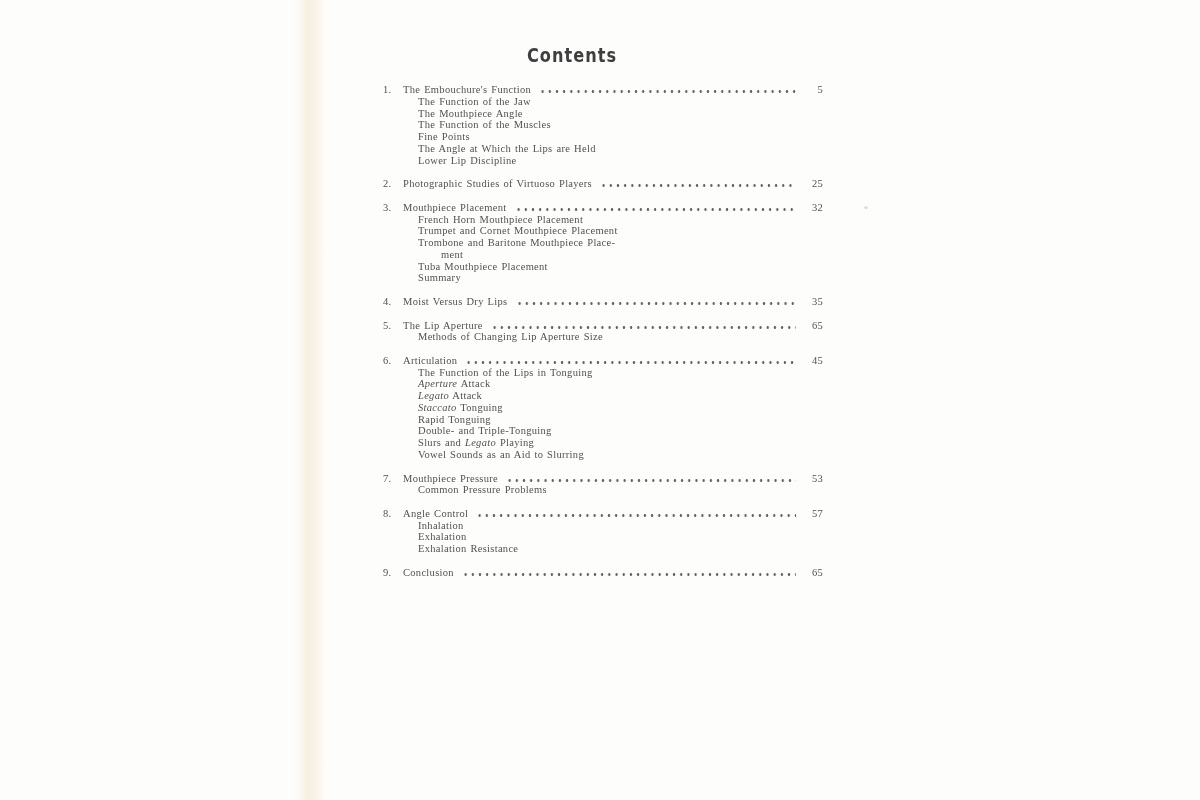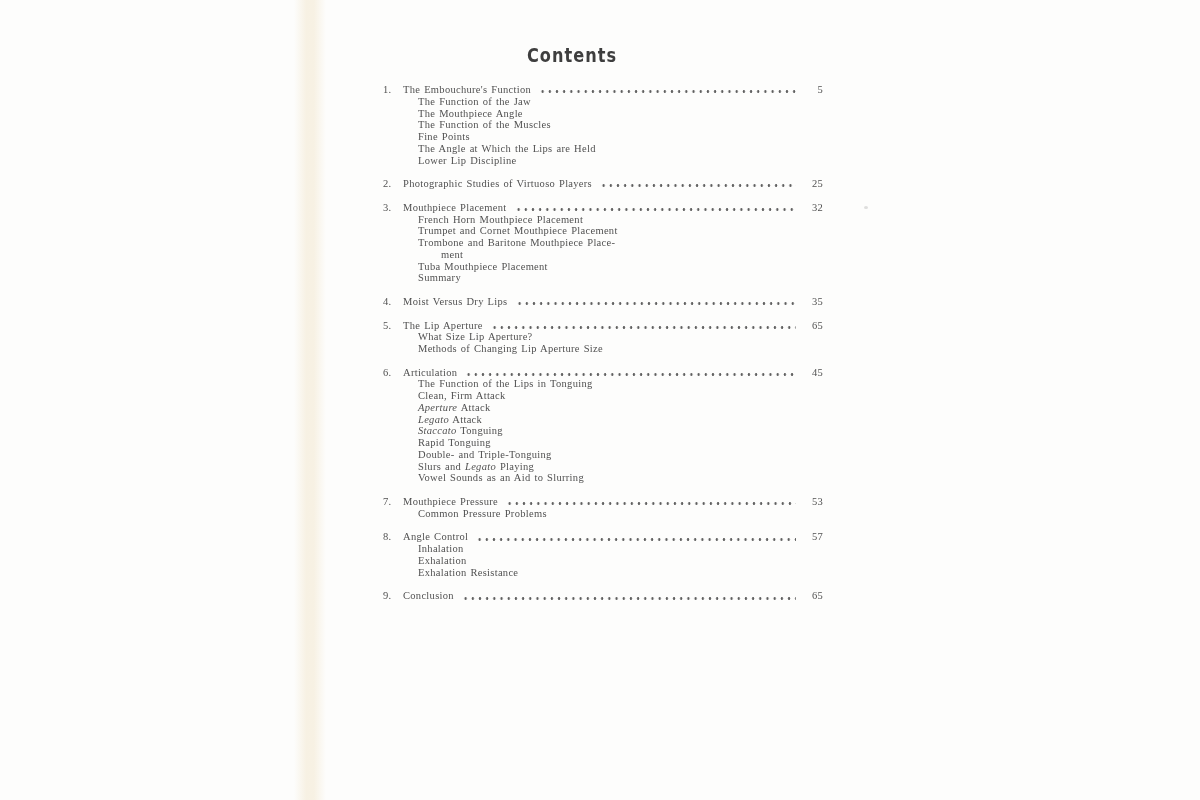--- a/index.html
+++ b/index.html
@@ -135,32 +135,30 @@
           <span class="page-num">35</span>
         </div>
       </div>
       <div class="chapter">
         <div class="entry">
           <span class="num">5.</span>
           <span class="etitle">The Lip Aperture</span>
           <span class="dots"></span>
           <span class="page-num">65</span>
         </div>
-        <div class="sub"><span>What Size Lip Aperture?</span></div>
         <div class="sub"><span>Methods of Changing Lip Aperture Size</span></div>
       </div>
       <div class="chapter">
         <div class="entry">
           <span class="num">6.</span>
           <span class="etitle">Articulation</span>
           <span class="dots"></span>
           <span class="page-num">45</span>
         </div>
         <div class="sub"><span>The Function of the Lips in Tonguing</span></div>
-        <div class="sub"><span>Clean, Firm Attack</span></div>
         <div class="sub"><em>Aperture</em><span> Attack</span></div>
         <div class="sub"><em>Legato</em><span> Attack</span></div>
         <div class="sub"><em>Staccato</em><span> Tonguing</span></div>
         <div class="sub"><span>Rapid Tonguing</span></div>
         <div class="sub"><span>Double- and Triple-Tonguing</span></div>
         <div class="sub"><span>Slurs and </span><em>Legato</em><span> Playing</span></div>
         <div class="sub"><span>Vowel Sounds as an Aid to Slurring</span></div>
       </div>
       <div class="chapter">
         <div class="entry">

